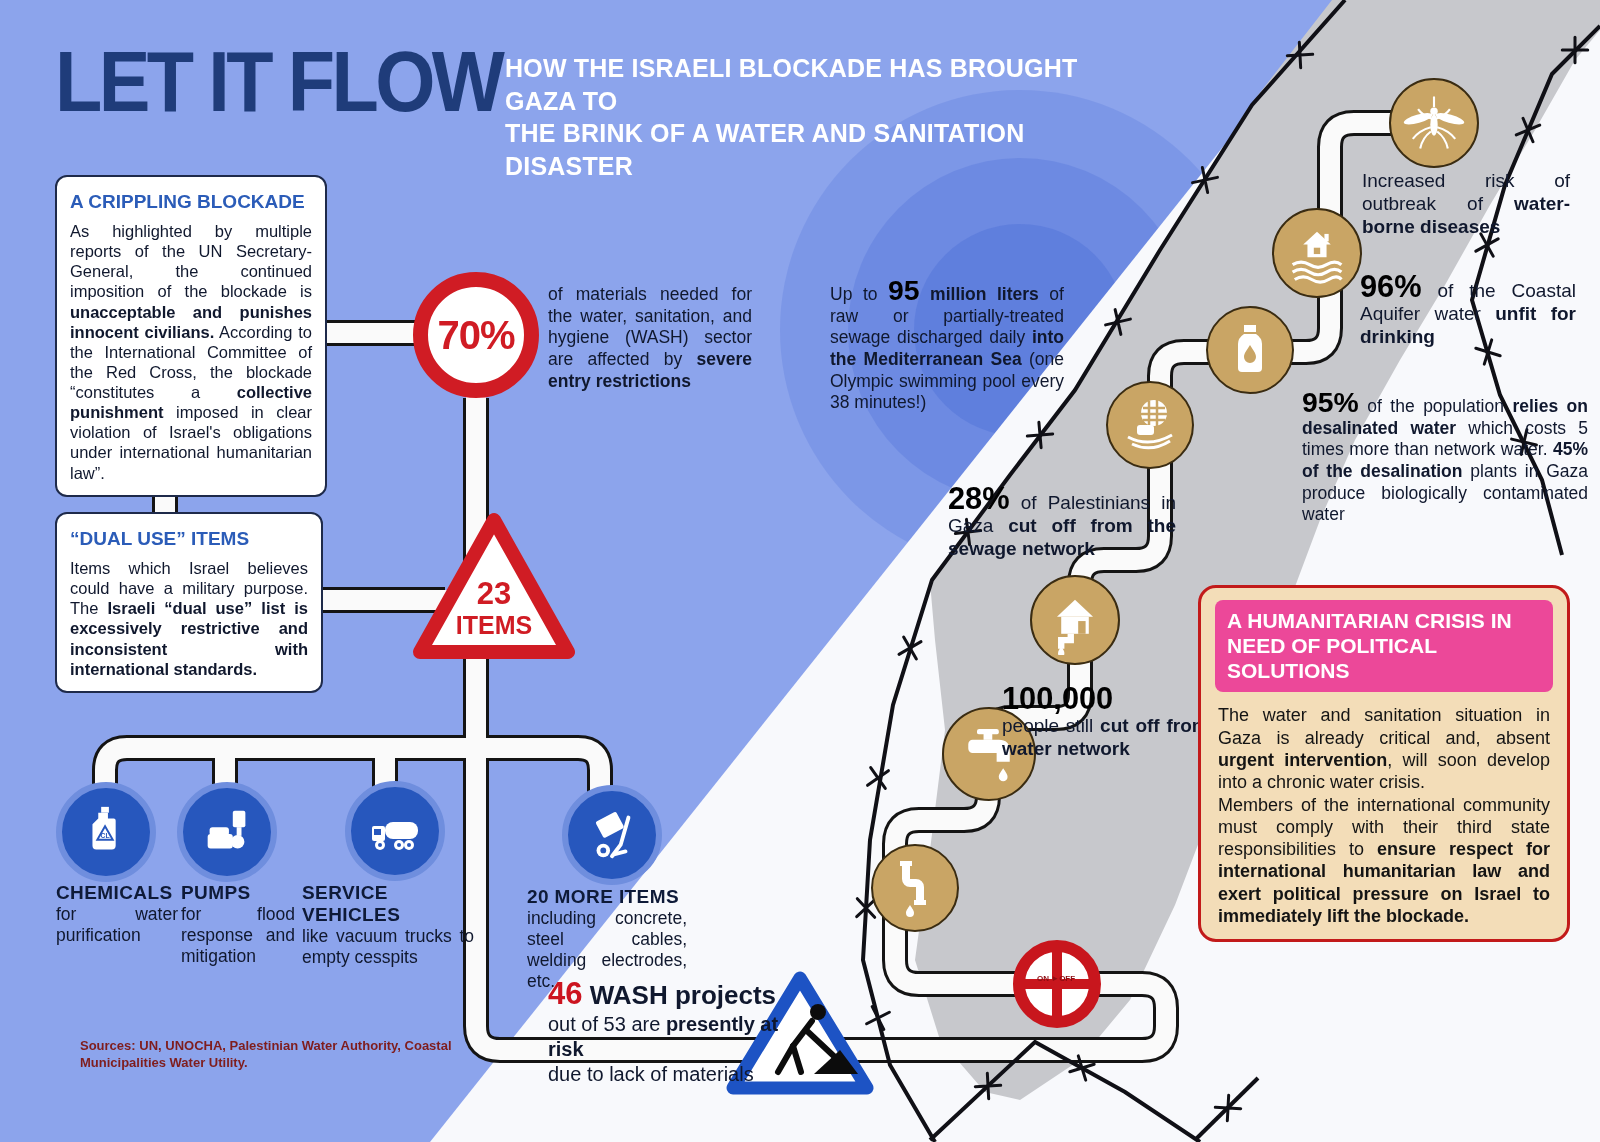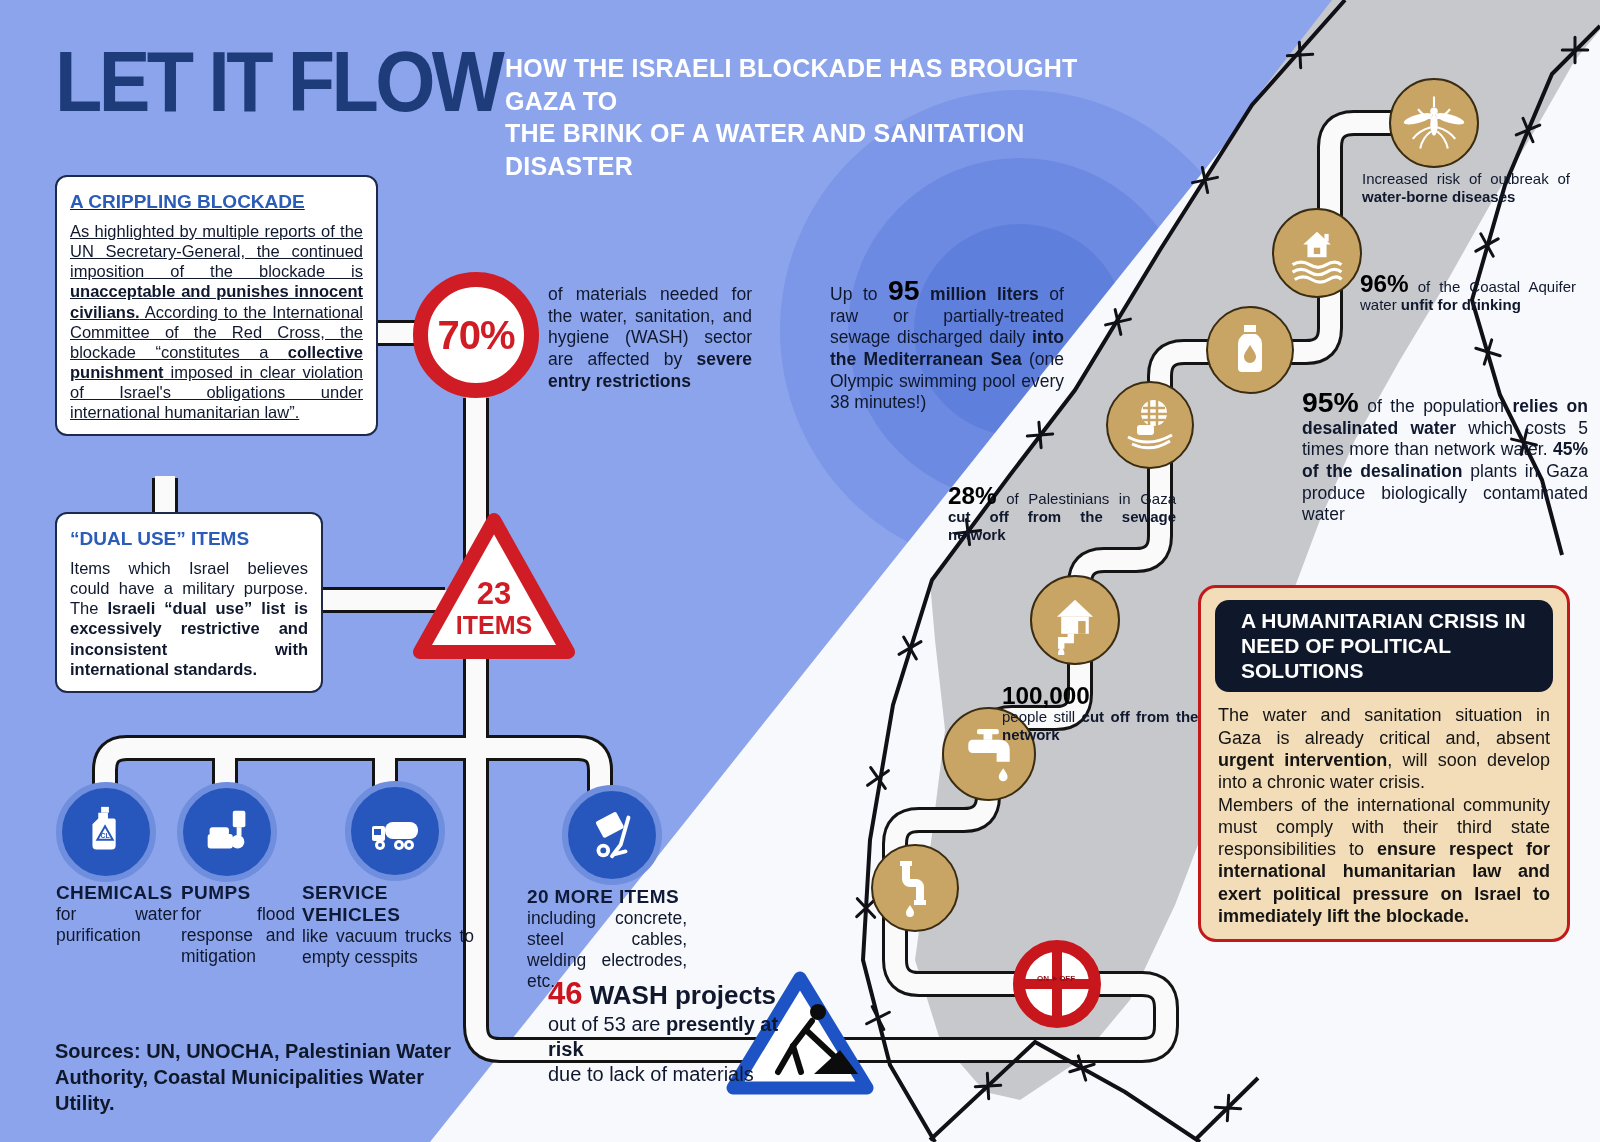--- a/index.html
+++ b/index.html
@@ -9,43 +9,43 @@
   .bgart{position:absolute;left:0;top:0;}
   
   .main-title{font-size:86px;font-weight:bold;color:#1f3c7a;letter-spacing:-4px;
               transform:scaleX(.9);transform-origin:left top;line-height:1;}
   .subtitle{font-size:25px;font-weight:bold;color:#ffffff;line-height:1.3;letter-spacing:.2px;}
   .box-white{background:#ffffff;border:2px solid #1e2a4a;border-radius:12px;
              padding:12px 13px;box-sizing:border-box;}
   .box-heading{color:#2b5cb8;font-weight:bold;font-size:19px;margin:2px 0 8px;}
   .para{font-size:16.5px;line-height:1.22;text-align:justify;color:#10182e;}
   .stat-text{font-size:17.5px;line-height:1.24;text-align:justify;color:#10182e;}
-  .map-text{font-size:15px;line-height:1.2;text-align:justify;color:#10182e;}
+  .map-text{font-size:19px;line-height:1.2;text-align:justify;color:#10182e;}
   .red-big{color:#000000;font-weight:bold;font-size:1.62em;line-height:1;}
   .wash{font-size:20px;line-height:1.25;color:#10182e;}
   .wash-num{color:#cc1420;font-weight:bold;font-size:31px;line-height:1;}
   .wash-title{font-weight:bold;font-size:26px;color:#10182e;}
-  .sources{font-size:20px;font-weight:bold;color:#0f172a;line-height:1.3;}
+  .sources{font-size:13px;font-weight:bold;color:#7f1d1d;line-height:1.3;margin-left:25px;}
   
   .pct-circle{width:126px;height:126px;box-sizing:border-box;border:15px solid #d01c24;
               border-radius:50%;background:#ffffff;display:flex;align-items:center;justify-content:center;}
   .pct-circle span{color:#d01c24;font-weight:bold;font-size:40px;letter-spacing:-1px;}
   
   .item-circle{width:100px;height:100px;box-sizing:border-box;border-radius:50%;
                background:#2757bd;border:6px solid #6f8ede;display:flex;align-items:center;justify-content:center;}
   .item-name{font-weight:bold;font-size:19px;color:#0e1a38;letter-spacing:.4px;}
   .item-desc{font-size:17.5px;line-height:1.2;color:#10182e;text-align:justify;}
   
   .tan-circle{box-sizing:border-box;border-radius:50%;background:#c9a565;border:2px solid #3a2c12;
               display:flex;align-items:center;justify-content:center;}
   
   .crisis-box{background:#f3ddb8;border:3px solid #c21a1a;border-radius:18px;box-sizing:border-box;
               padding:12px 14px;}
-  .crisis-head{background:#0f172a;border-radius:14px;color:#ffffff;font-weight:bold;font-size:21px;
-               line-height:1.18;padding:9px 26px;margin-bottom:12px;}
+  .crisis-head{background:#ec4899;border-radius:8px;color:#ffffff;font-weight:bold;font-size:21px;
+               line-height:1.18;padding:9px 12px;margin-bottom:12px;}
   .crisis-body{font-size:18px;line-height:1.24;text-align:justify;color:#141414;padding:0 3px;}
   
   .logo-tagline{color:#49a9df;font-style:italic;font-size:15.5px;text-align:center;
                 font-family:"DejaVu Serif",serif;letter-spacing:.3px;}
   .wordmark{display:flex;align-items:flex-start;justify-content:center;font-size:60px;font-weight:900;
             color:#151515;letter-spacing:-2px;line-height:1;margin-top:2px;}
   .mark{display:inline-block;width:52px;height:56px;background:#2ba2e2;
         clip-path:polygon(0 0,100% 0,50% 100%);position:relative;margin:2px 3px 0;}
   .mark .opt{position:absolute;top:1px;left:0;right:0;text-align:center;color:#ffffff;
              font-weight:bold;font-size:15px;letter-spacing:0;}
@@ -155,21 +155,21 @@
       <text x="494" y="634" text-anchor="middle" font-size="25" font-weight="bold" fill="#d01c24">ITEMS</text>
     </g>
   </svg>
 
   <div class="abs main-title" style="left:55px;top:38px;">LET IT FLOW</div>
   <div class="abs subtitle" style="left:505px;top:52px;width:580px;">
     <div>HOW THE ISRAELI BLOCKADE HAS BROUGHT GAZA TO</div>
     <div>THE BRINK OF A WATER AND SANITATION DISASTER</div>
   </div>
 
-  <div class="abs box-white" style="left:55px;top:175px;width:323px;text-decoration:underline;">
+  <div class="abs box-white" style="left:55px;top:175px;width:272px;">
     <div class="box-heading">A CRIPPLING BLOCKADE</div>
     <div class="para"><span>As highlighted by multiple reports of the UN Secretary-General, the continued imposition of the blockade is </span><b>unacceptable and punishes innocent civilians.</b><span> According to the International Committee of the Red Cross, the blockade “constitutes a </span><b>collective punishment</b><span> imposed in clear violation of Israel's obligations under international humanitarian law”.</span></div>
   </div>
 
   <div class="abs box-white" style="left:55px;top:512px;width:268px;">
     <div class="box-heading">“DUAL USE” ITEMS</div>
     <div class="para"><span>Items which Israel believes could have a military purpose. The </span><b>Israeli “dual use” list is excessively restrictive and inconsistent with international standards.</b></div>
   </div>
 
   <div class="abs pct-circle" style="left:413px;top:272px;">

